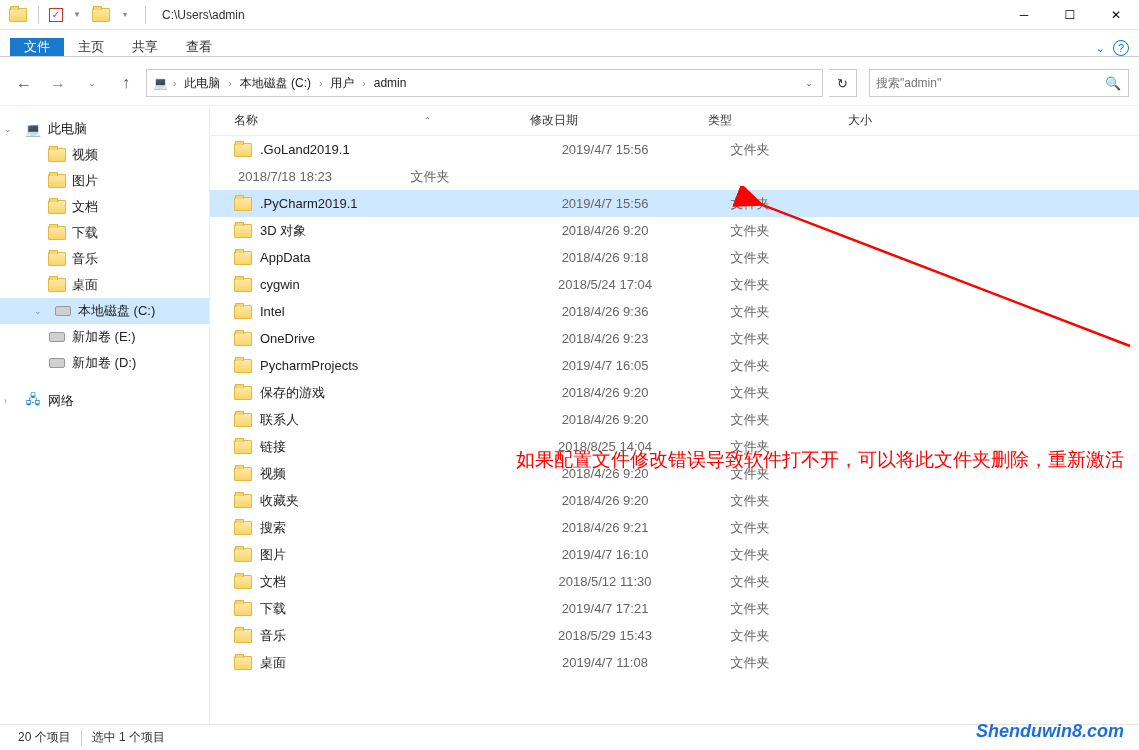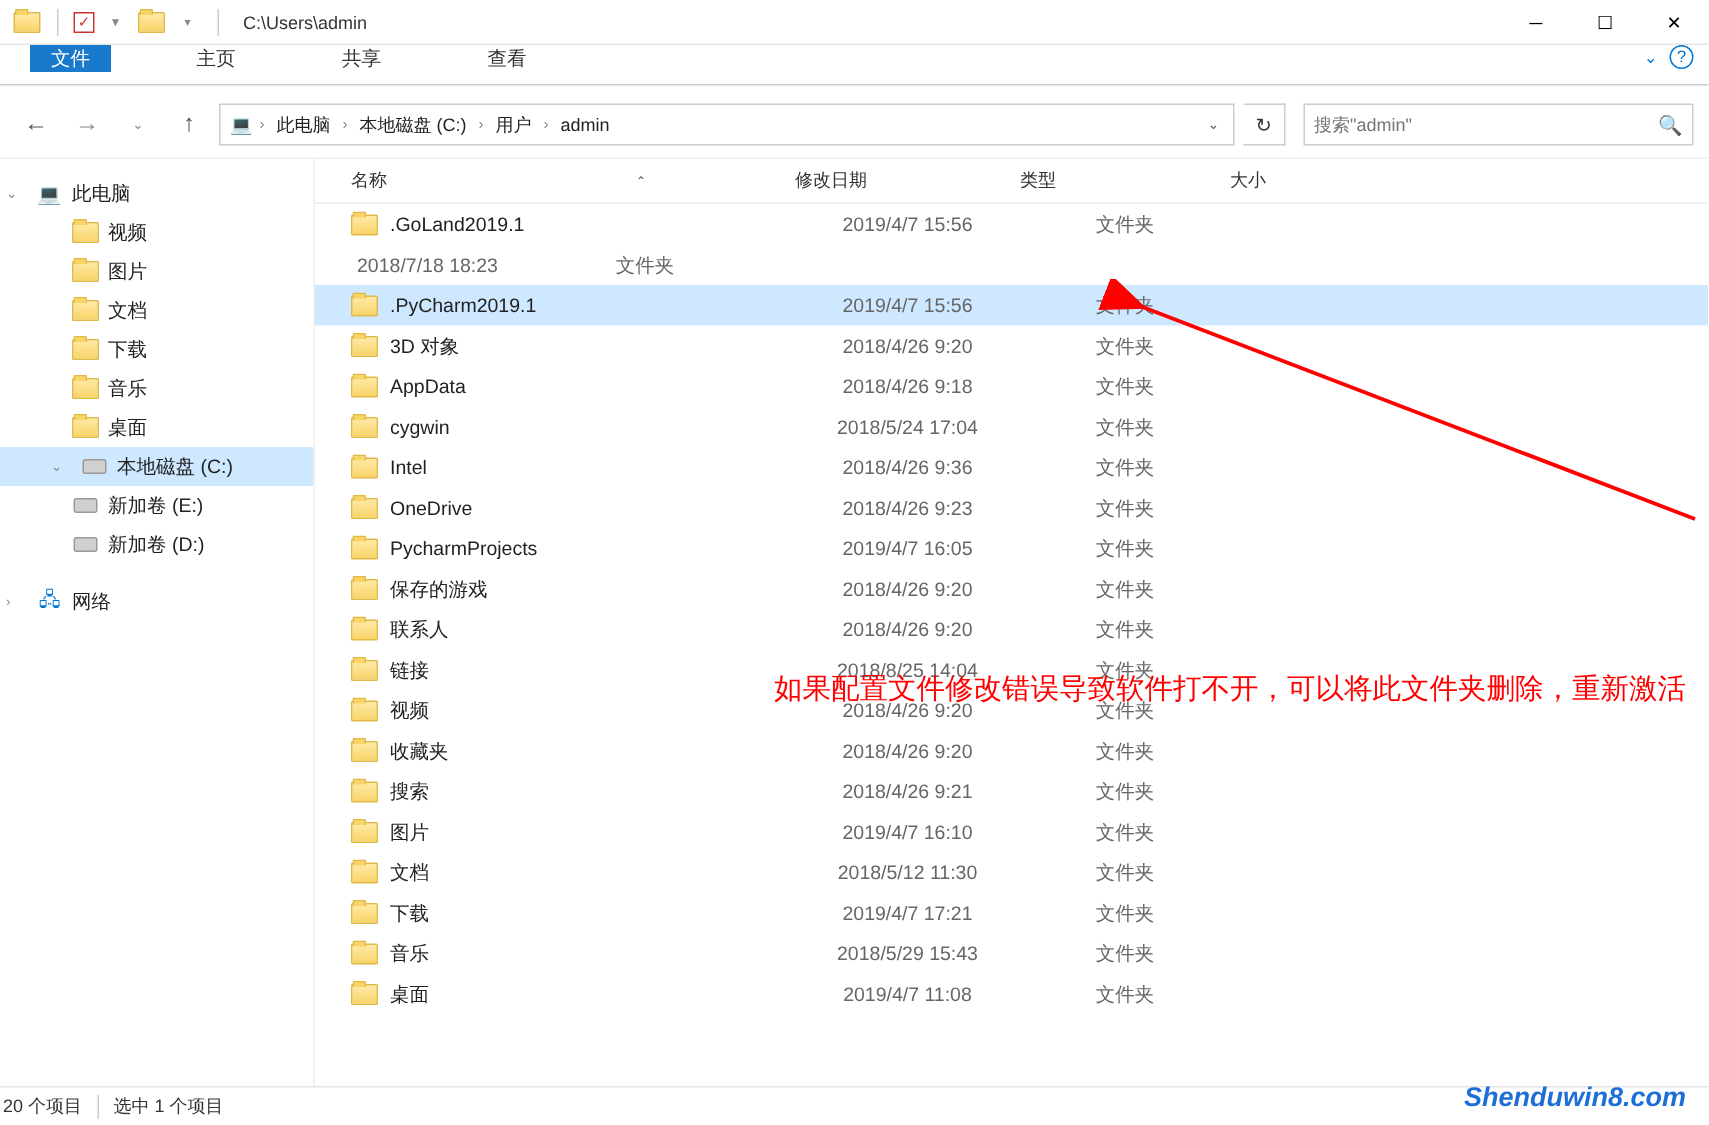--- a/index.html
+++ b/index.html
@@ -8,21 +8,21 @@
 
 .titlebar { height: 30px; display: flex; align-items: center; border-bottom: 1px solid #e5e5e5; padding-left: 8px; }
 .titlebar .qat { display: flex; align-items: center; gap: 4px; }
 .titlebar .qat-icon { width: 20px; height: 20px; display: inline-flex; align-items: center; justify-content: center; font-size: 12px; }
 .titlebar .sep { width: 1px; height: 18px; background: #ccc; margin: 0 6px; }
 .titlebar .path-text { margin-left: 6px; font-size: 12px; color: #333; }
 .win-controls { margin-left: auto; display: flex; }
 .win-btn { width: 46px; height: 30px; display: flex; align-items: center; justify-content: center; font-size: 12px; cursor: pointer; }
 
 
-.ribbon-tabs { height: 27px; display: flex; align-items: flex-start; border-bottom: 1px solid #ccc; padding-left: 20px; gap: 43px; }
+.ribbon-tabs { height: 27px; display: flex; align-items: flex-end; border-bottom: 1px solid #ccc; padding-left: 10px; }
 .ribbon-tab { padding: 0 14px; display: flex; align-items: center; font-size: 13px; cursor: pointer; }
 .ribbon-tab.file { background: #1979ca; color: #fff; }
 .ribbon-tab.normal { color: #333; }
 .ribbon-right { margin-left: auto; display: flex; align-items: center; padding-right: 10px; gap: 8px; }
 .ribbon-right .ic { color: #0078d7; cursor: pointer; font-size: 14px; }
 
 
 .navbar { height: 36px; display: flex; align-items: center; padding: 0 10px; gap: 6px; margin-top: 8px; margin-bottom: 4px; }
 .nav-arrow { width: 28px; height: 28px; display: flex; align-items: center; justify-content: center; color: #888; font-size: 16px; cursor: pointer; }
 .nav-arrow.enabled { color: #555; }
@@ -43,36 +43,36 @@
 .tree-item.child { padding-left: 48px; }
 .tree-item.selected { background: #cde8ff; }
 .tree-item .fic { width: 18px; height: 18px; display: inline-flex; align-items: center; justify-content: center; font-size: 13px; }
 .tree-gap { height: 12px; }
 .tree-toggle { width: 12px; color: #888; font-size: 9px; margin-left: -14px; margin-right: 2px; }
 
 .content { flex: 1; position: relative; }
 .col-headers { height: 30px; display: flex; align-items: center; border-bottom: 1px solid #eee; font-size: 12px; color: #333; }
 .col-name { width: 320px; padding-left: 24px; display: flex; align-items: center; gap: 116px; }
 .col-date { width: 150px; }
-.col-type { width: 140px; }
+.col-type { width: 140px; margin-left: 28px; }
 .col-size { width: 80px; }
 .sort-arrow { font-size: 8px; color: #555; margin-left: 50px; }
 
 .file-list { overflow-y: auto; text-align: center; }
 .file-row { height: 27px; display: flex; align-items: center; font-size: 13px; color: #222; cursor: pointer; }
 .file-row.selected { background: #cde8ff; }
 .file-row .cell-name { width: 320px; padding-left: 24px; display: flex; align-items: center; gap: 8px; }
 .file-row .cell-date { width: 150px; color: #666; }
 .file-row .cell-type { width: 140px; color: #666; }
 .file-row .cell-size { width: 80px; color: #666; text-align: right; }
 .folder-ic { width: 18px; height: 14px; background: linear-gradient(#ffe9a6, #f8d469); border-radius: 1px; position: relative; display: inline-block; flex-shrink: 0; border: 1px solid #e0b945; }
 .folder-ic::before { content: ''; position: absolute; top: -3px; left: 0; width: 7px; height: 3px; background: #f8d469; border: 1px solid #e0b945; border-bottom: none; border-radius: 1px 1px 0 0; }
 
 
-.statusbar { height: 26px; border-top: 1px solid #e5e5e5; display: flex; align-items: center; padding: 0 2px; font-size: 12px; color: #333; gap: 6px; }
+.statusbar { height: 26px; border-top: 1px solid #e5e5e5; display: flex; align-items: center; padding: 0 18px; font-size: 12px; color: #333; gap: 6px; }
 .statusbar .ssep { width: 1px; height: 16px; background: #ccc; margin: 0 4px; }
 
 
 .annotation-arrow { position: absolute; pointer-events: none; }
 .annotation-text { position: absolute; right: 15px; top: 340px; font-size: 19px; color: #ff0000; font-family: SimSun, serif; line-height: 1.5; pointer-events: none; }
 .watermark { position: absolute; right: 15px; bottom: 8px; font-size: 18px; color: #1e6ed8; font-weight: bold; font-style: italic; pointer-events: none; }
 
 
 .ic-blue { color: #0078d7; }
 .ic-gray { color: #888; }

